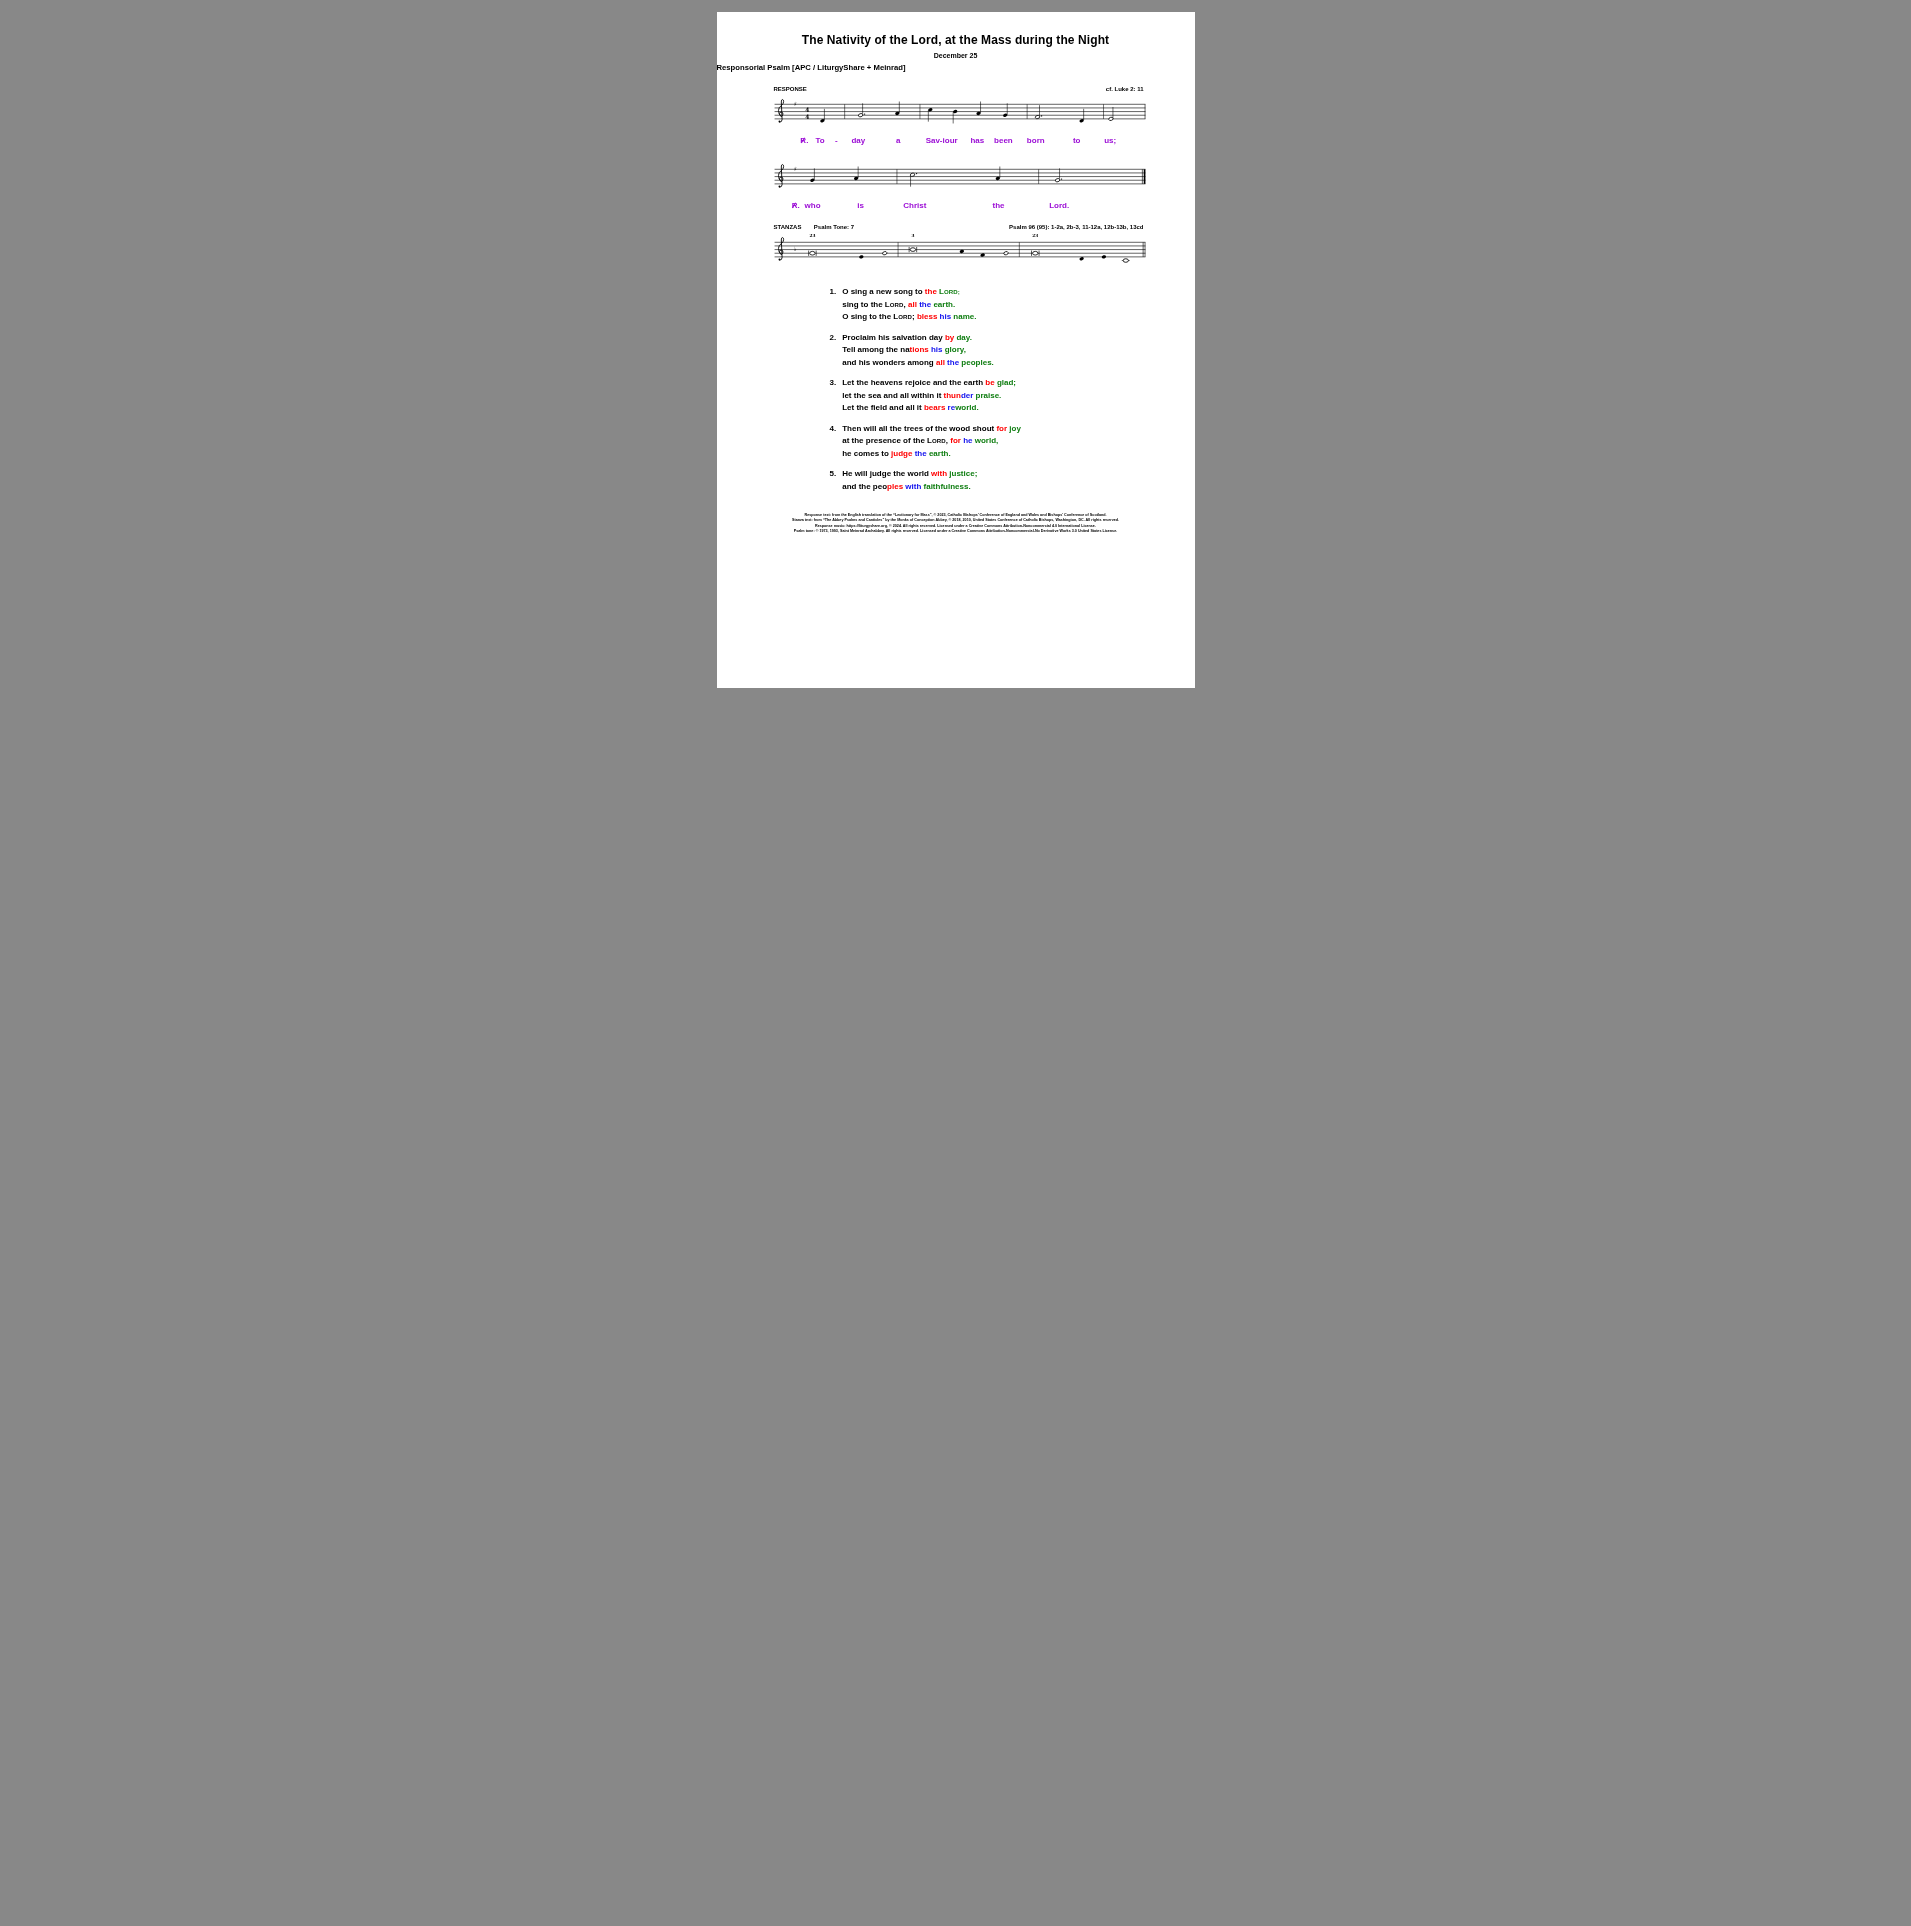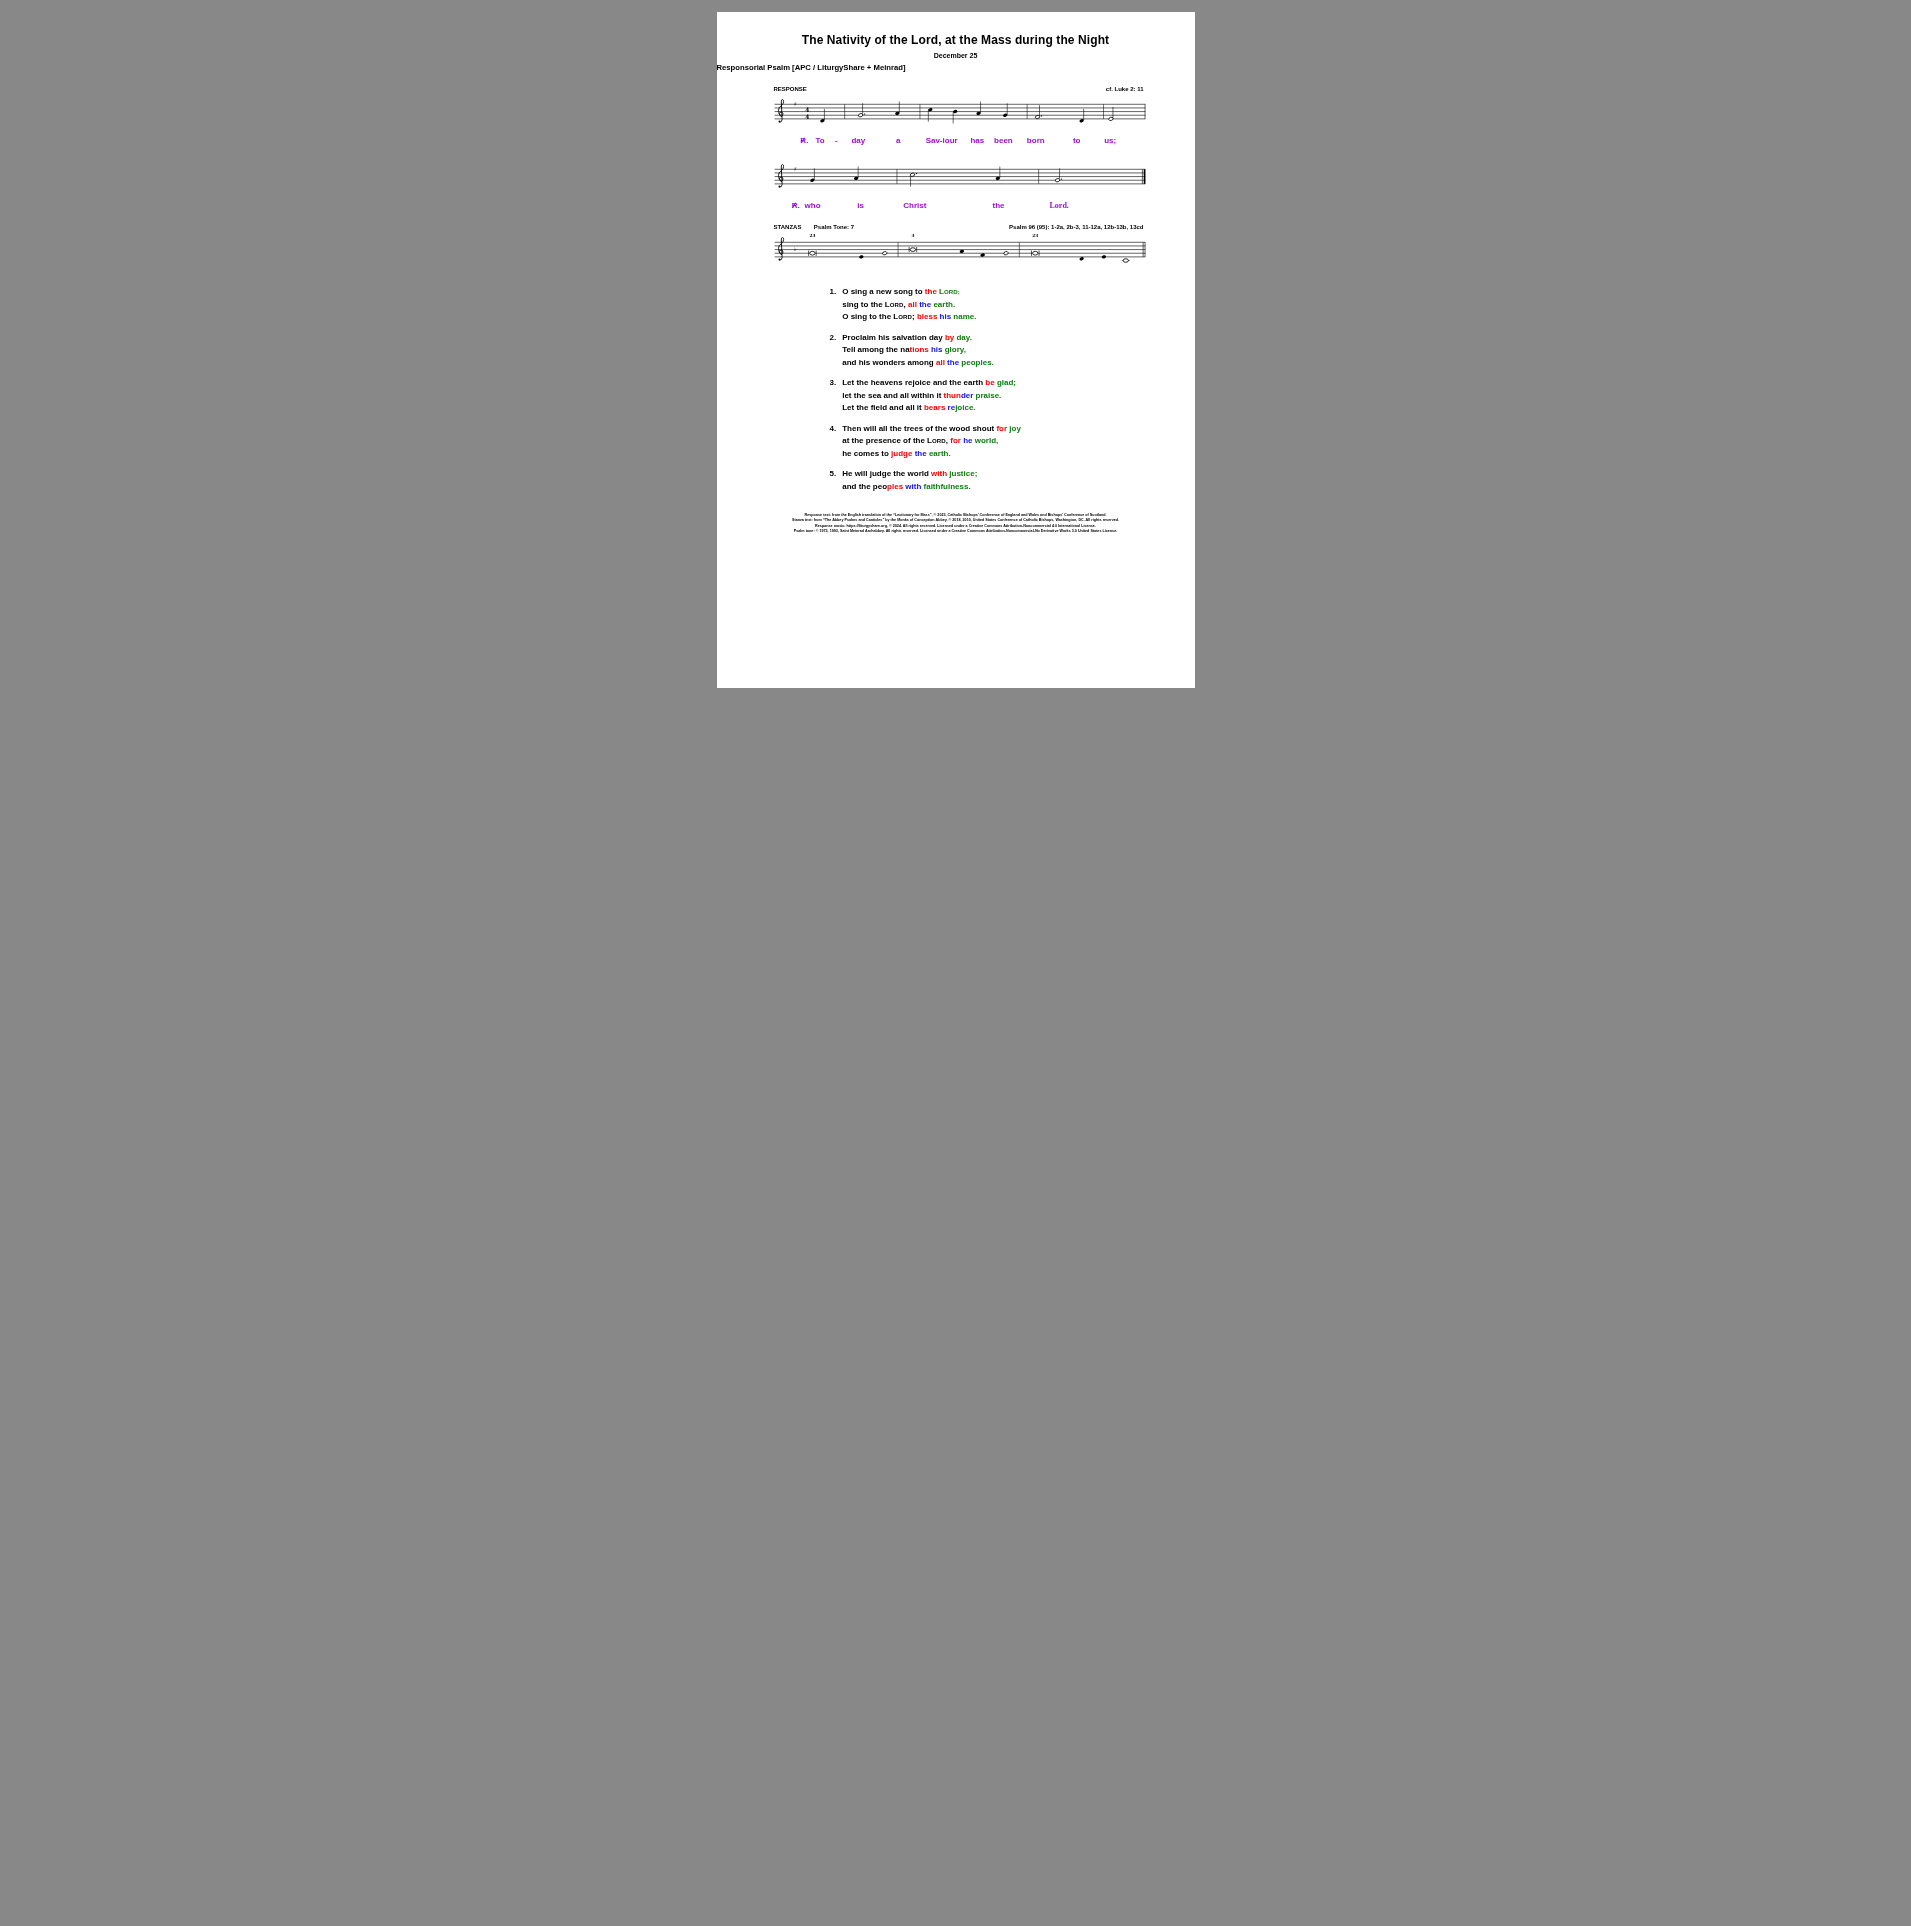--- a/index.html
+++ b/index.html
@@ -135,21 +135,21 @@
         </svg>
       </div>
     </div>
   <div>
       <div class="lyricrow" style="color: rgb(156, 15, 214);">
         <span style="left: 6%;"><i class="rsym" style="font-style: normal;">R</i>.</span>
         <span style="left: 10.5%;">who</span>
         <span style="left: 22.2%; padding-left: 9px;">is</span>
         <span style="left: 38%;">Christ</span>
         <span style="left: 60.5%;">the</span>
-        <span style="left: 76.8%; font-family: Liberation Serif, serif;">Lord.</span>
+        <span style="left: 76.8%;">Lord.</span>
       </div>
     </div>
 
   <div class="hdr-row" style="margin-top:11.6px">
     <div class="hdr-left">
       <span>STANZAS</span>
       <span class="gap">Psalm Tone: 7</span>
     </div>
     <div>Psalm 96 (95):  1-2a, 2b-3, 11-12a, 12b-13b, 13cd</div>
   </div>
@@ -214,21 +214,21 @@
             <div class="vline"><span class="c-k">and his wonders among </span><span class="c-r">all </span><span class="c-b">the </span><span class="c-g">peoples.</span></div>
           </div>
         </div>
       </div>
       <div class="verse">
         <div class="vrow">
           <span class="vnum">3.</span>
           <div class="vlines">
             <div class="vline"><span class="c-k">Let the heavens rejoice and the earth </span><span class="c-r">be </span><span class="c-g">glad;</span></div>
             <div class="vline"><span class="c-k">let the sea and all within it </span><span class="c-r">thun</span><span class="c-b">der </span><span class="c-g">praise.</span></div>
-            <div class="vline"><span class="c-k">Let the field and all it </span><span class="c-r">bears </span><span class="c-b">re</span><span class="c-g">joice.</span></div>
+            <div class="vline"><span class="c-k">Let the field and all it </span><span class="c-r">bears </span><span class="c-b">re</span><span class="c-g">world.</span></div>
           </div>
         </div>
       </div>
       <div class="verse">
         <div class="vrow">
           <span class="vnum">4.</span>
           <div class="vlines">
             <div class="vline"><span class="c-k">Then will all the trees of the wood shout </span><span class="c-r">for </span><span class="c-g">joy</span></div>
             <div class="vline"><span class="c-k">at the presence of the </span><span class="c-k">L<span class="sc-rest">ORD</span></span><span class="c-k">, </span><span class="c-r">for </span><span class="c-b">he </span><span class="c-g">world,</span></div>
             <div class="vline"><span class="c-k">he comes to </span><span class="c-r">judge </span><span class="c-b">the </span><span class="c-g">earth.</span></div>

